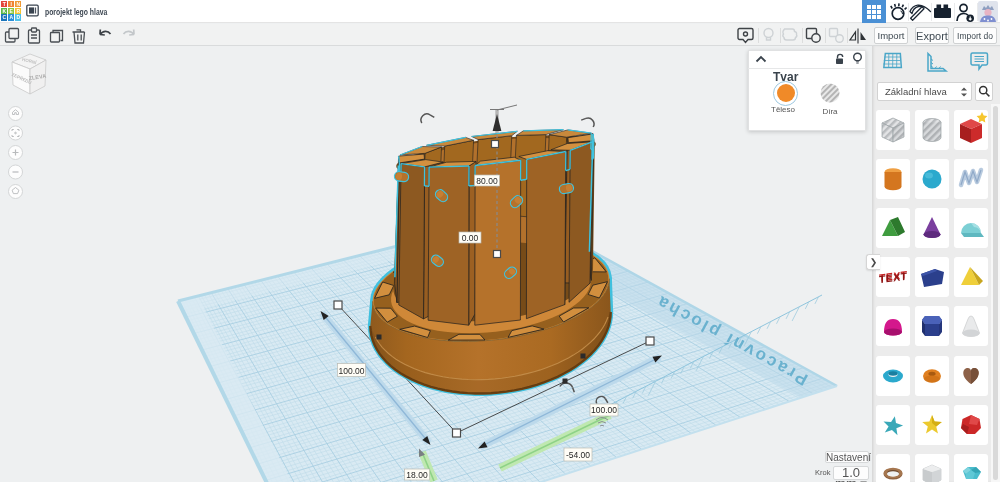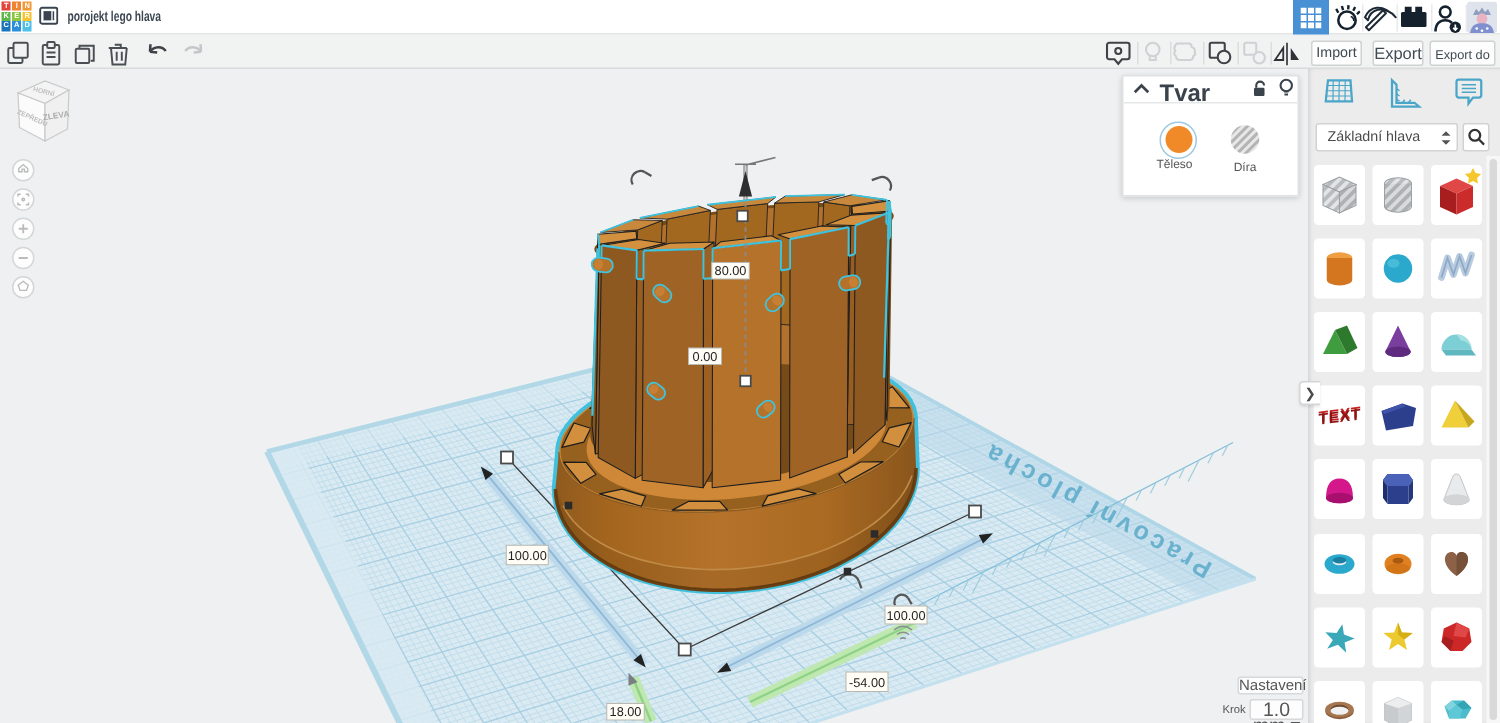--- a/index.html
+++ b/index.html
@@ -286,21 +286,21 @@
 <circle cx="102.5" cy="12.5" r="3.8" fill="#f1f2f2"></circle>
 </g>
 <g>
 <path d="M121,2.5 v15" stroke="#2f3337" stroke-width="1.1"></path>
 <path d="M118.5,6 v8 l-5.5,0 z" fill="none" stroke="#2f3337" stroke-width="1.2"></path>
 <path d="M123.5,6 v8 l5.5,0 z" fill="#2f3337"></path>
 </g>
 </svg>
 <div class="abs" style="left:874px;top:27px;width:34px;height:17px;line-height:16px;background:#fdfdfd;border:1px solid #cfd1d2;border-radius:2px;font-size:9.5px;color:#3f4a52;text-align:center">Import</div>
 <div class="abs" style="left:915px;top:27px;width:34px;height:17px;line-height:16px;background:#fdfdfd;border:1px solid #cfd1d2;border-radius:2px;font-size:11px;color:#3f4a52;text-align:center">Export</div>
-<div class="abs" style="left:953px;top:27px;width:44px;height:17px;line-height:16px;background:#fdfdfd;border:1px solid #cfd1d2;border-radius:2px;font-size:9.5px;color:#3f4a52;text-align:center;font-size:8.5px">Export do</div>
+<div class="abs" style="left:953px;top:27px;width:44px;height:17px;line-height:16px;background:#fdfdfd;border:1px solid #cfd1d2;border-radius:2px;font-size:9.5px;color:#3f4a52;text-align:center;font-size:8.5px">Import do</div>
 <div class="abs" style="left:872px;top:46px;width:128px;height:436px;background:#ececec;box-shadow:inset 2px 0 3px -1px rgba(0,0,0,0.12)"></div>
 <svg class="abs" style="left:882px;top:51px" width="108" height="21" viewBox="0 0 108 21">
 <g fill="none" stroke="#4aa6c8" stroke-width="1.5">
 <path d="M3.5,2.5 h15 l2,14 h-17.5 z" transform="skewX(-4)"></path>
 <path d="M7,2.5 l0.8,14 M11,2.5 l0.8,14 M15,2.5 l0.8,14 M2.8,6 h16 M2.5,9.5 h16.5 M2.2,13 h17" transform="skewX(-4)" stroke-width="0.8"></path>
 <path d="M46,2.5 l3,3 v12 h12 l3,2.5 h-18 z"></path>
 <path d="M49,8 l2,1.5 M49,11.5 l2,1.5 M49,15 l2,1.5 M53,17.5 l1.5,-2 M57,17.5 l1.5,-2" stroke-width="1"></path>
 <path d="M90.5,2 h13.5 a1.5,1.5 0 0 1 1.5,1.5 v9 a1.5,1.5 0 0 1 -1.5,1.5 h-4 l-3,4 v-4 h-6.5 a1.5,1.5 0 0 1 -1.5,-1.5 v-9 a1.5,1.5 0 0 1 1.5,-1.5 z"></path>
 <path d="M92.5,5.5 h9.5 M92.5,8 h9.5 M92.5,10.5 h9.5" stroke-width="1.1"></path>
 </g>
@@ -462,21 +462,21 @@
     <path d="M9,17 L14,13 L22,13 L27,18 L23,25 L12,25 Z" fill="#4abccc"></path>
 <path d="M9,17 L14,13 L17,16 L12,20 Z" fill="#7fd4de"></path>
 <path d="M17,16 L22,13 L27,18 L21,19 Z" fill="#35a5b5"></path>
 <path d="M12,20 L17,16 L21,19 L19,25 L12,25 Z" fill="#5fc8d6"></path>
   </svg>
 <div class="abs" style="left:866px;top:254px;width:14px;height:16px;background:#fff;border:1px solid #d5d5d5;border-right:none;border-radius:3px 0 0 3px;box-shadow:0 1px 2px rgba(0,0,0,0.1);font-size:9px;color:#4a4a4a;text-align:center;line-height:15px">❯</div>
 <div class="abs" style="left:748px;top:50px;width:118px;height:81px;background:#fff;border:1px solid #e0e1e2;box-shadow:0 1px 4px rgba(0,0,0,0.18)"></div>
 <svg class="abs" style="left:755px;top:55px" width="12" height="8" viewBox="0 0 12 8">
     <path d="M1.5,6.5 L6,2 L10.5,6.5" fill="none" stroke="#3a434c" stroke-width="1.8"></path>
   </svg>
-<div class="abs" style="left:773px;top:54px;font-size:16px;font-weight:bold;color:#3a434c">Tvar</div>
+<div class="abs" style="left:773px;top:70px;font-size:12px;font-weight:bold;color:#3a434c">Tvar</div>
 <svg class="abs" style="left:834px;top:53px" width="12" height="12" viewBox="0 0 12 12">
 <rect x="2" y="5.5" width="7" height="5.5" rx="0.8" fill="#3a434c"></rect>
 <path d="M8,5.5 v-1.5 a2.6,2.6 0 0 1 5.2,0" fill="none" stroke="#3a434c" stroke-width="1.4" transform="translate(-4.5,0)"></path>
   </svg>
 <svg class="abs" style="left:852px;top:52px" width="11" height="14" viewBox="0 0 11 14">
 <circle cx="5.5" cy="5" r="3.8" fill="none" stroke="#3a434c" stroke-width="1.4"></circle>
 <path d="M4,9 h3 M4.3,11 h2.4" stroke="#3a434c" stroke-width="1.2"></path>
   </svg>
 <div class="abs" style="left:748px;top:67.5px;width:118px;height:1px;background:#e6e7e8"></div>
 <div class="abs" style="left:773px;top:80.5px;width:25px;height:25px;border-radius:50%;border:1.5px solid #9ec8e0;background:#fff"></div>

